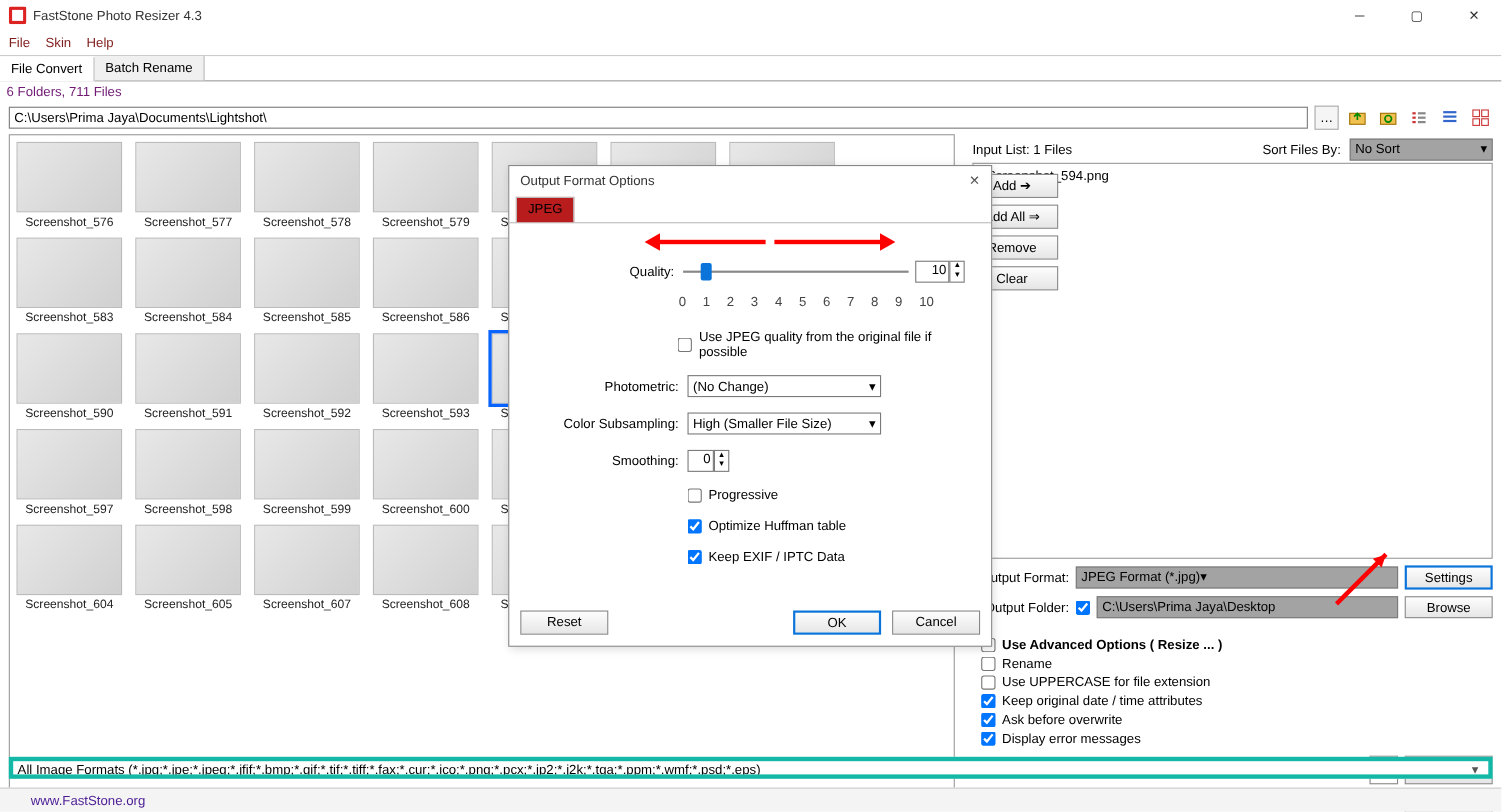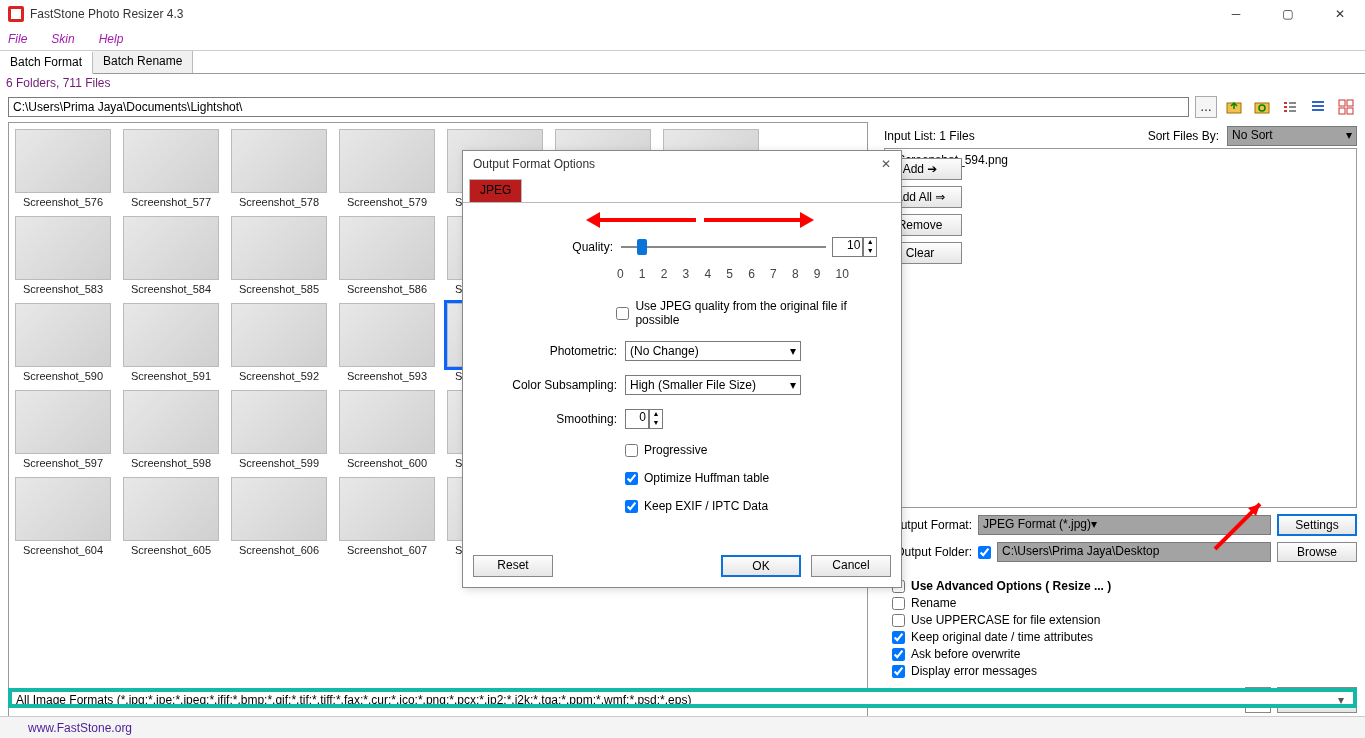--- a/index.html
+++ b/index.html
@@ -4,21 +4,21 @@
 <style>
 * { box-sizing: border-box; margin: 0; padding: 0; font-family: "Segoe UI", Tahoma, sans-serif; font-size: 12px; }
 body { background: #fff; width: 1365px; height: 738px; overflow: hidden; position: relative; }
 
 .titlebar { height: 28px; display: flex; align-items: center; padding: 0 8px; border-bottom: 1px solid transparent; }
 .titlebar .icon { width: 16px; height: 16px; margin-right: 6px; display: inline-flex; align-items: center; justify-content: center; }
 .titlebar .title { color: #333; }
 .titlebar .winbtns { margin-left: auto; display: flex; gap: 18px; color: #333; }
 .titlebar .winbtns span { width: 34px; text-align: center; cursor: default; }
 
-.menubar { height: 22px; display: flex; align-items: center; padding: 0 8px; gap: 24px; color: #a21caf; font-style: italic; }
+.menubar { height: 22px; display: flex; align-items: center; padding: 0 8px; gap: 14px; color: #7f1d1d; }
 .menubar span { cursor: default; }
 
 .tabs { height: 24px; display: flex; border-top: 1px solid #ccc; border-bottom: 1px solid #999; }
 .tab { padding: 3px 10px; border-right: 1px solid #bbb; background: #f0f0f0; cursor: default; }
 .tab.active { background: #fff; border-bottom: 1px solid #fff; position: relative; top: 1px; }
 
 .pathbar { display: flex; align-items: center; padding: 4px 8px; gap: 6px; }
 .folders-label { padding: 2px 6px; color: #701a75; }
 .pathbox { flex: 1; border: 1px solid #7a7a7a; padding: 2px 4px; background: #fff; }
 .smallbtn { width: 22px; height: 22px; border: 1px solid #aaa; background: #f5f5f5; display: inline-flex; align-items: center; justify-content: center; }
@@ -99,21 +99,21 @@
   </div>
 </div>
 
 <div class="menubar">
   <span>File</span>
   <span>Skin</span>
   <span>Help</span>
 </div>
 
 <div class="tabs">
-  <div class="tab active">Batch Format</div>
+  <div class="tab active">File Convert</div>
   <div class="tab">Batch Rename</div>
 </div>
 
 <div class="folders-label">6 Folders, 711 Files</div>
 
 <div class="pathbar">
   <div class="pathbox">C:\Users\Prima Jaya\Documents\Lightshot\</div>
   <div class="smallbtn">…</div>
   <div class="iconbtn">
       <svg width="16" height="16">
@@ -269,24 +269,20 @@
           <div class="img"></div>
           <div class="cap">Screenshot_603</div>
         </div>
         <div class="thumb">
           <div class="img"></div>
           <div class="cap">Screenshot_604</div>
         </div>
         <div class="thumb">
           <div class="img"></div>
           <div class="cap">Screenshot_605</div>
-        </div>
-        <div class="thumb">
-          <div class="img"></div>
-          <div class="cap">Screenshot_606</div>
         </div>
         <div class="thumb">
           <div class="img"></div>
           <div class="cap">Screenshot_607</div>
         </div>
         <div class="thumb">
           <div class="img"></div>
           <div class="cap">Screenshot_608</div>
         </div>
         <div class="thumb">

